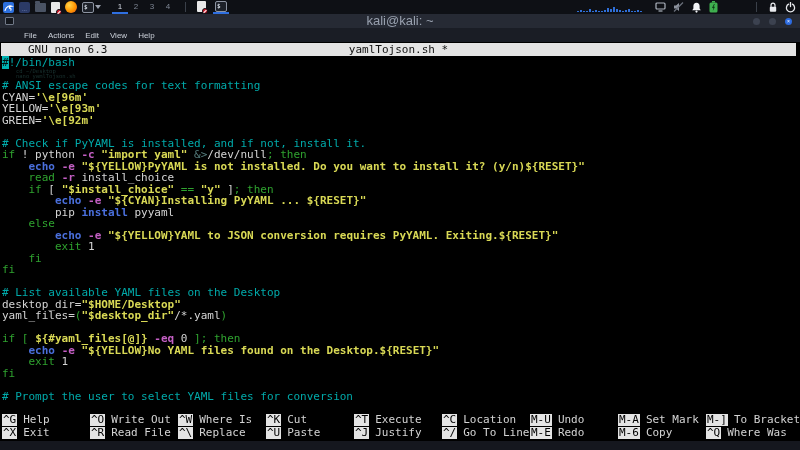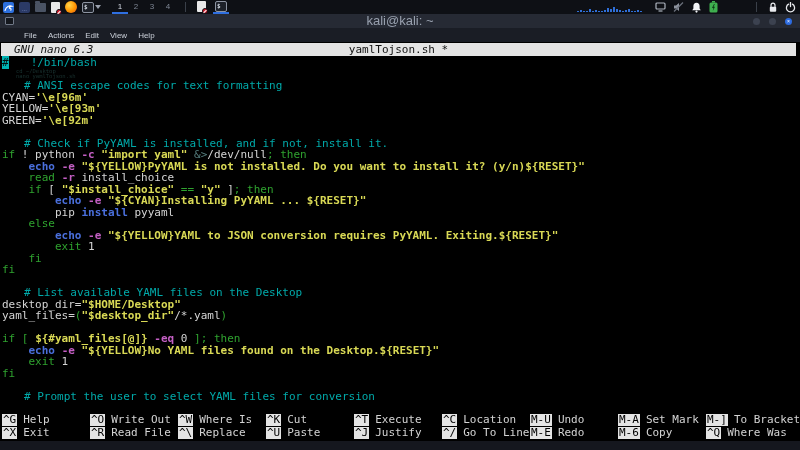--- a/index.html
+++ b/index.html
@@ -44,25 +44,25 @@
   .cbtn.close{background:#2d6be0;color:#fff;font-size:5px;line-height:7px;text-align:center;}
   .menubar{position:absolute;top:28px;left:0;width:800px;height:14px;background:#1a1d25;
            display:flex;align-items:center;gap:11px;padding-left:24px;box-sizing:border-box;}
   .menu-item{font-size:8px;color:#ccd1da;}
 
   
   .term{position:absolute;top:42px;left:0;width:800px;height:399px;background:#000;
         font-family:"DejaVu Sans Mono",monospace;}
   .nano-header{position:absolute;top:1px;left:1px;right:4px;height:13px;background:#e4e4e4;color:#111;
                font-size:11px;line-height:13px;}
-  .nh-ver{padding-left:13px;font-style:italic;}
+  .nh-ver{padding-left:27px;}
   .nh-file{position:absolute;left:50%;top:0;transform:translateX(-50%);}
   .code{position:absolute;top:15px;left:2px;right:0;}
   .cl{height:11.5px;line-height:11.5px;font-size:11px;white-space:pre;}
-  .c{color:#00aaaa;padding-left:22px;}
+  .c{color:#00aaaa;}
   .k{color:#2fa32f;}
   .b{color:#4a6fdc;font-weight:bold;}
   .o{color:#c45fc4;font-weight:bold;}
   .s{color:#d9d955;font-weight:bold;text-align:center;}
   .p{color:#d4d4d4;}
   .d{color:#567f7f;}
   .cur{background:#00b3b3;color:#001414;}
   .ghostrow{display:flex;flex-direction:column;justify-content:center;}
   .ghostline{height:5.5px;line-height:5.5px;font-size:5.5px;color:#183230;padding-left:14px;white-space:pre;}
 

